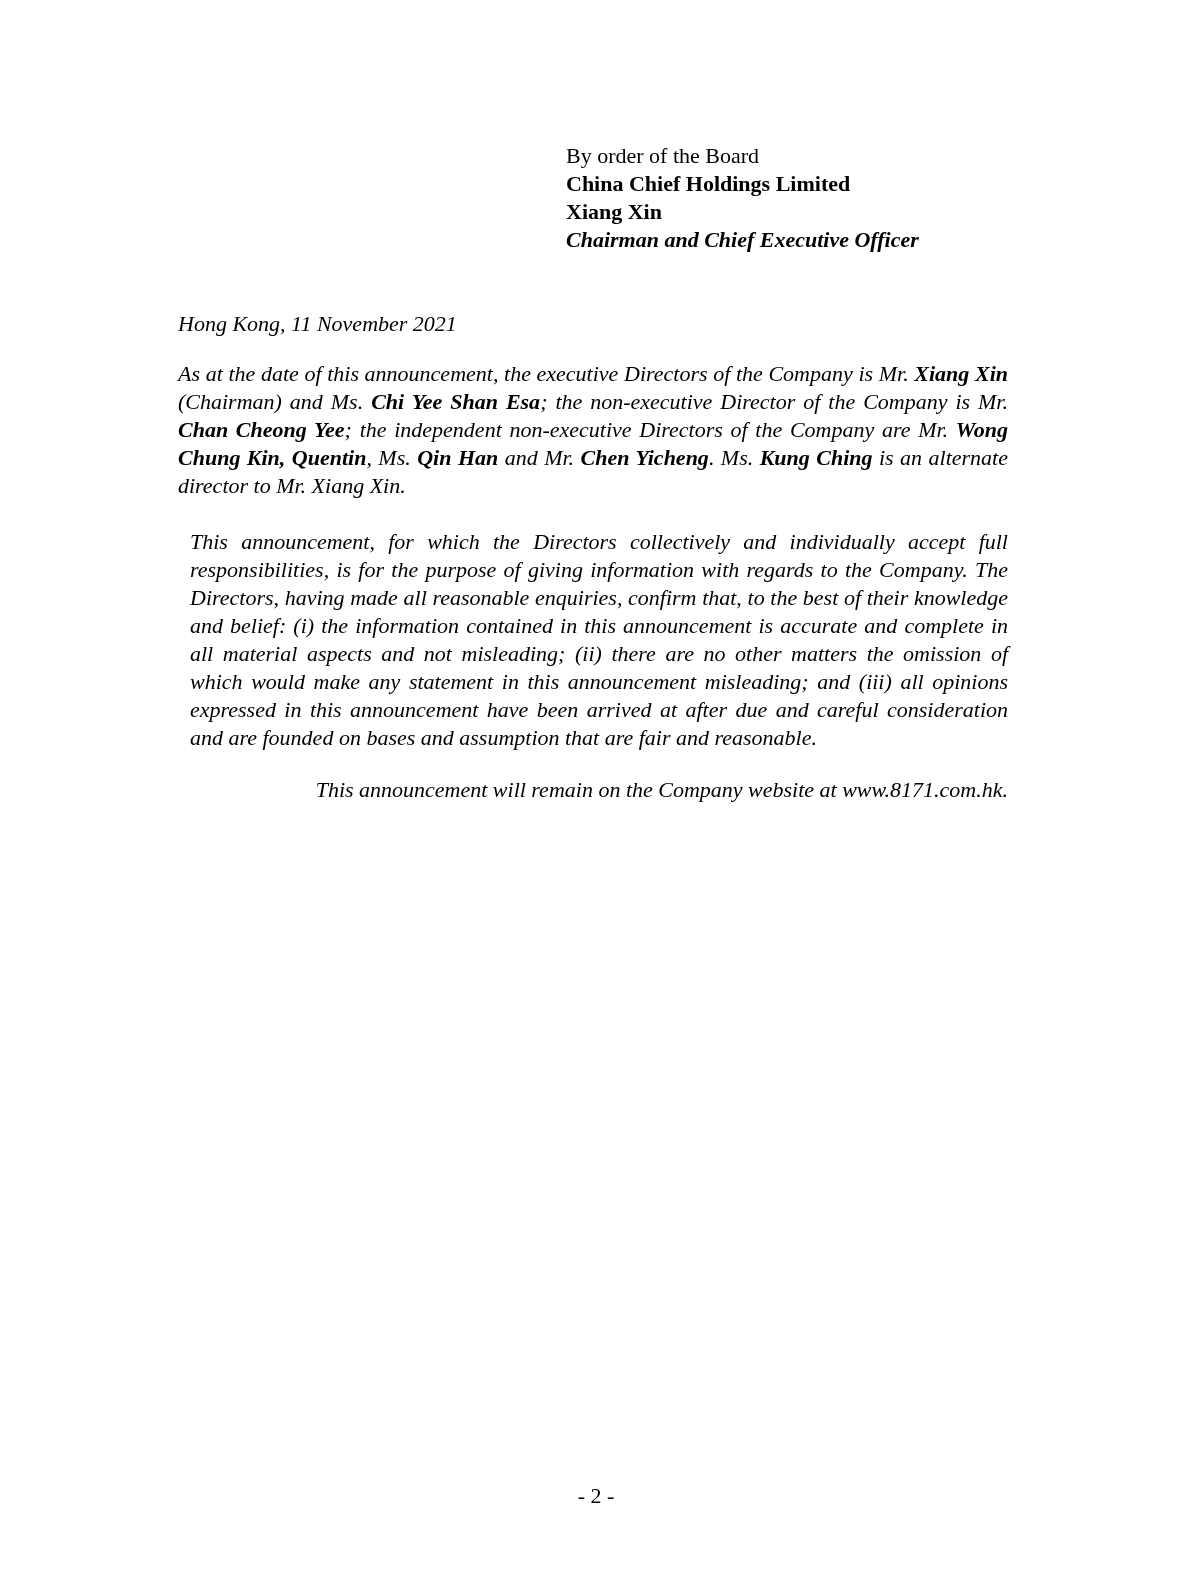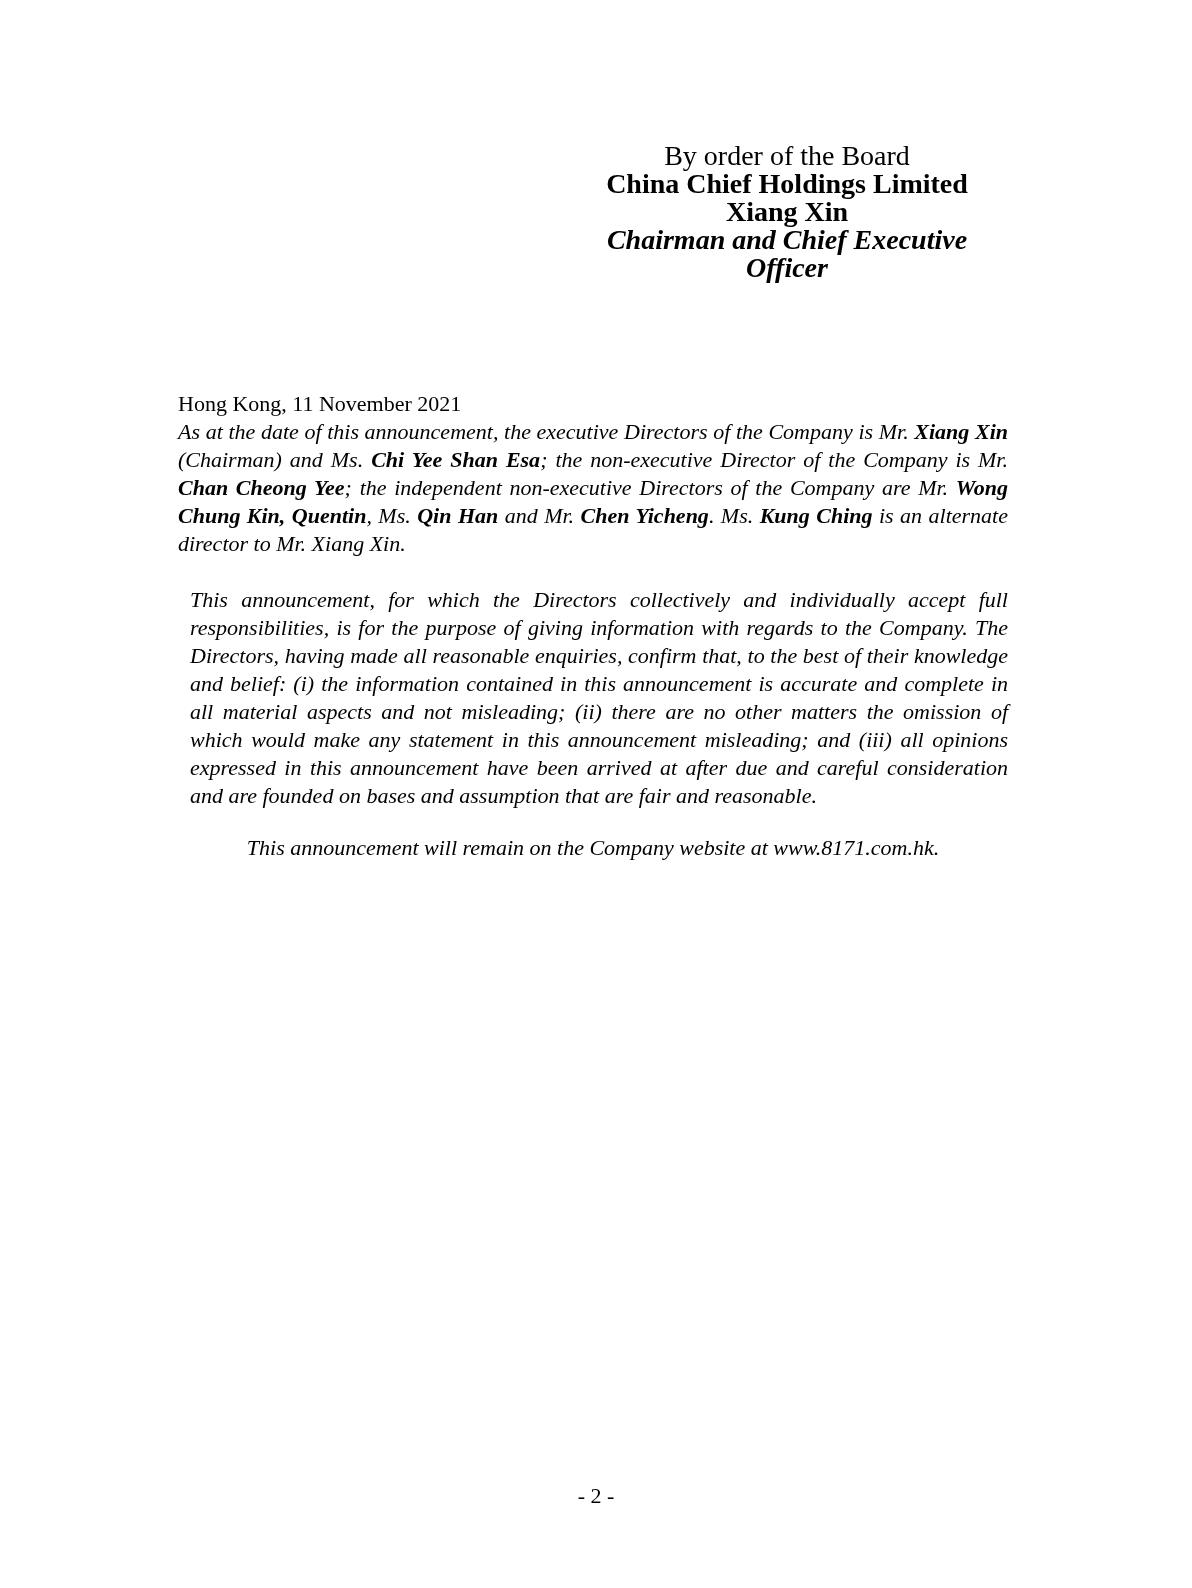--- a/index.html
+++ b/index.html
@@ -18,42 +18,42 @@
   .content {
     position: absolute;
     left: 178px;
     top: 0;
     width: 830px;
   }
   .sig-block {
     margin-top: 142px;
     margin-left: 388px;
     width: 442px;
-    text-align: center;
-    font-size: 28px;
+    font-size: 22px;
     line-height: 28px;
   }
   .sig-by-order { font-weight: normal; }
   .sig-company  { font-weight: bold; }
   .sig-name     { font-weight: bold; }
   .sig-title    { font-style: italic; font-weight: bold; }
   .dateline {
-    margin-top: 108px;
+    margin-top: 56px;
     font-size: 22px;
     line-height: 28px;
+    font-style: italic;
   }
   .body-para {
     font-size: 22px;
     line-height: 28px;
     font-style: italic;
     text-align: justify;
   }
-  .body-para.first { }
+  .body-para.first { margin-top: 22px; }
   .body-para.mid   { margin-top: 28px; margin-left: 12px; }
-  .body-para.last  { margin-top: 24px; text-align: center; }
+  .body-para.last  { margin-top: 24px; text-align: right; }
   .body-para .bold { font-weight: bold; }
   .page-footer {
     position: absolute;
     left: 0;
     top: 1482px;
     width: 1192px;
     text-align: center;
     font-size: 22px;
     line-height: 28px;
   }

